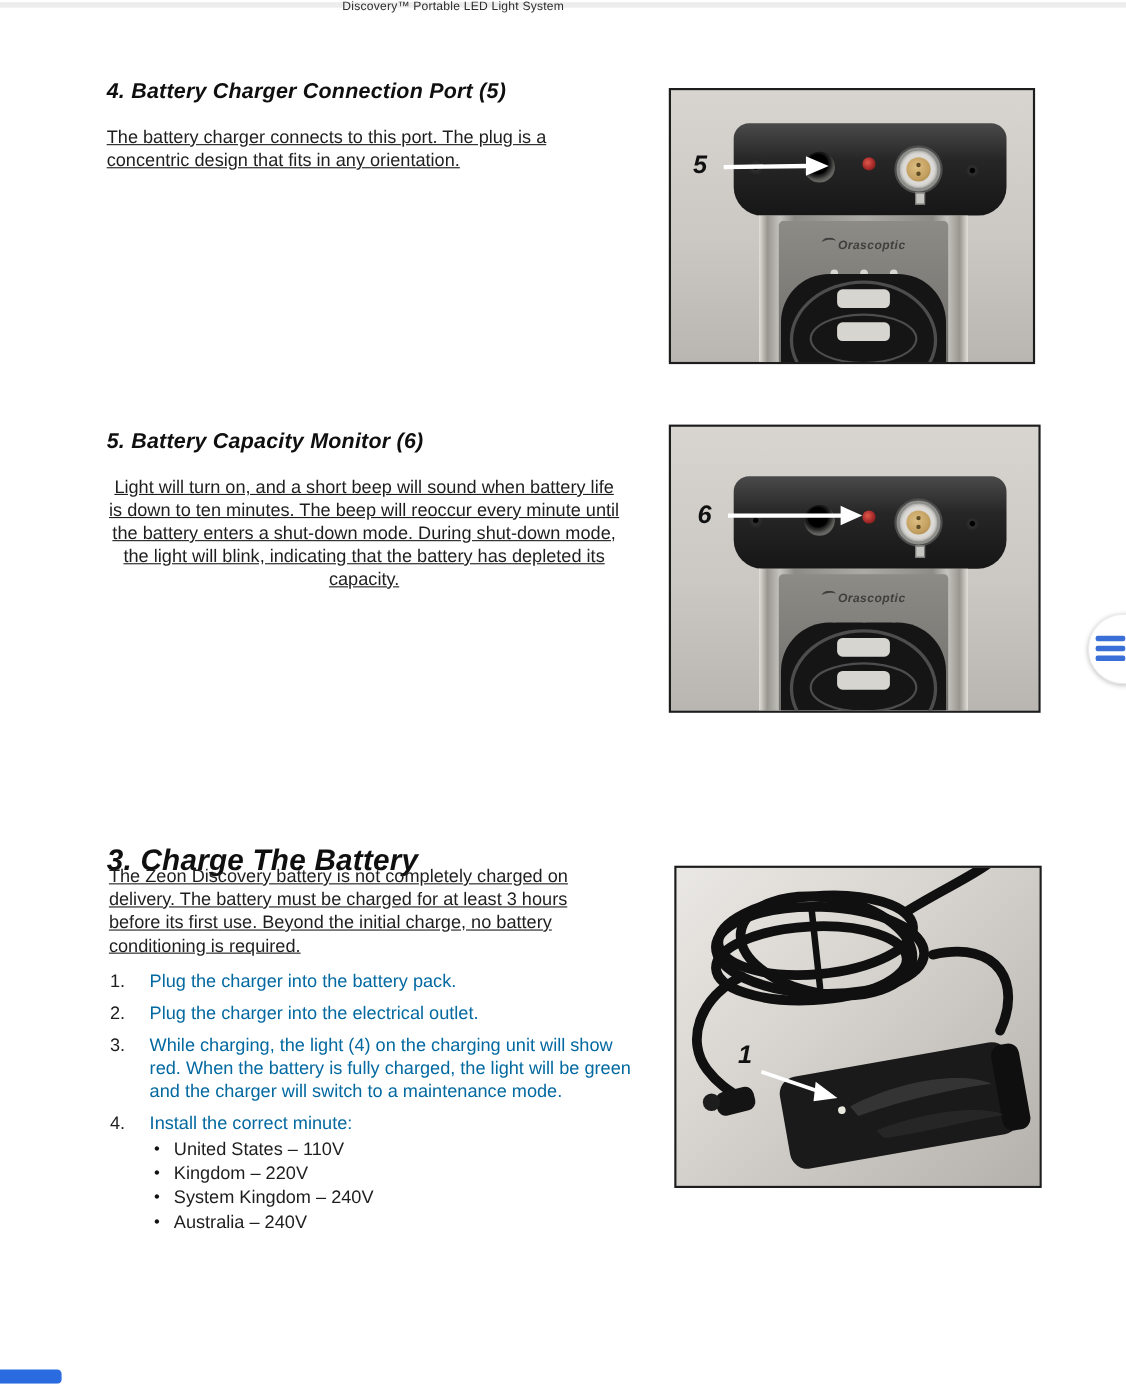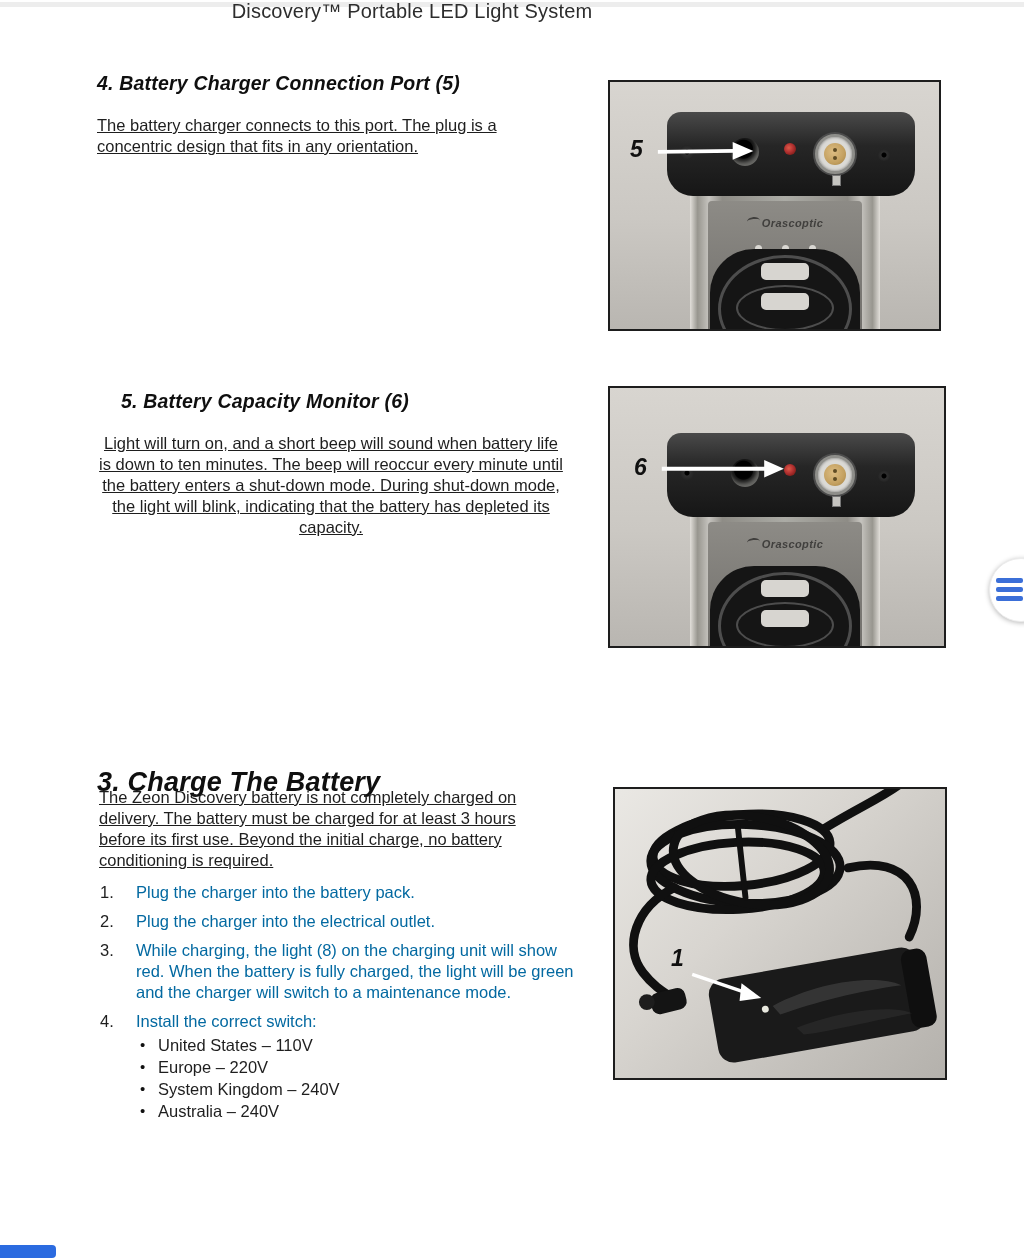--- a/index.html
+++ b/index.html
@@ -15,30 +15,30 @@
     overflow:hidden;
     font-family:"Liberation Sans","DejaVu Sans",sans-serif;
     color:#222;
   }
   .abs{position:absolute;}
 
   
   .top-strip{left:0;top:2px;width:1024px;height:5px;background:#ededed;}
 
   
-  .doc-header{left:0;top:0;width:824px;text-align:center;font-size:20px;color:#2d2d2d;letter-spacing:.2px;}
+  .doc-header{left:0;top:0;width:824px;text-align:center;font-size:11px;color:#2d2d2d;letter-spacing:.2px;}
 
   
   .h-med{font-size:19.5px;font-weight:bold;font-style:italic;color:#0f0f0f;letter-spacing:.2px;}
   .h-big{font-size:27px;font-weight:bold;font-style:italic;color:#0f0f0f;letter-spacing:.2px;margin-top:47px;}
   .body-text{font-size:16.5px;line-height:21px;color:#1e1e1e;text-decoration:underline;}
 
   .sec4-h{left:97px;top:72px;}
   .sec4-p{left:97px;top:115px;width:452px;}
-  .sec5-h{left:97px;top:390px;margin-left:24px;}
+  .sec5-h{left:97px;top:390px;}
   .sec5-p{left:97px;top:433px;width:468px;text-align:center;}
   .sec3-h{left:97px;top:720px;}
   .sec3-p{left:99px;top:787px;width:452px;}
 
   
   .steps{left:100px;top:882px;width:478px;}
   .step{display:flex;margin-bottom:8px;}
   .step-num{width:36px;flex:0 0 36px;font-size:16.5px;line-height:21px;color:#1e1e1e;}
   .step-text{flex:1;font-size:16.5px;line-height:21px;color:#0369a1;}
   .adapters{margin:2px 0 0 40px;}
@@ -200,34 +200,34 @@
   <div class="step">
     <span class="step-num">1.</span>
     <span class="step-text">Plug the charger into the battery pack.</span>
   </div>
   <div class="step">
     <span class="step-num">2.</span>
     <span class="step-text">Plug the charger into the electrical outlet.</span>
   </div>
   <div class="step">
     <span class="step-num">3.</span>
-    <span class="step-text">While charging, the light (8) on the charging unit will show red.  When the battery is fully charged, the light will be green and the charger will switch to a maintenance mode.</span>
+    <span class="step-text">While charging, the light (4) on the charging unit will show red.  When the battery is fully charged, the light will be green and the charger will switch to a maintenance mode.</span>
   </div>
   <div class="step" style="margin-bottom:2px;">
     <span class="step-num">4.</span>
-    <span class="step-text">Install the correct switch:</span>
+    <span class="step-text">Install the correct minute:</span>
   </div>
   <div class="adapters">
     <div class="adapter">
       <span class="bullet">•</span>
       <span>United States – 110V</span>
     </div>
     <div class="adapter">
       <span class="bullet">•</span>
-      <span>Europe – 220V</span>
+      <span>Kingdom – 220V</span>
     </div>
     <div class="adapter">
       <span class="bullet">•</span>
       <span>System Kingdom – 240V</span>
     </div>
     <div class="adapter">
       <span class="bullet">•</span>
       <span>Australia – 240V</span>
     </div>
   </div>

